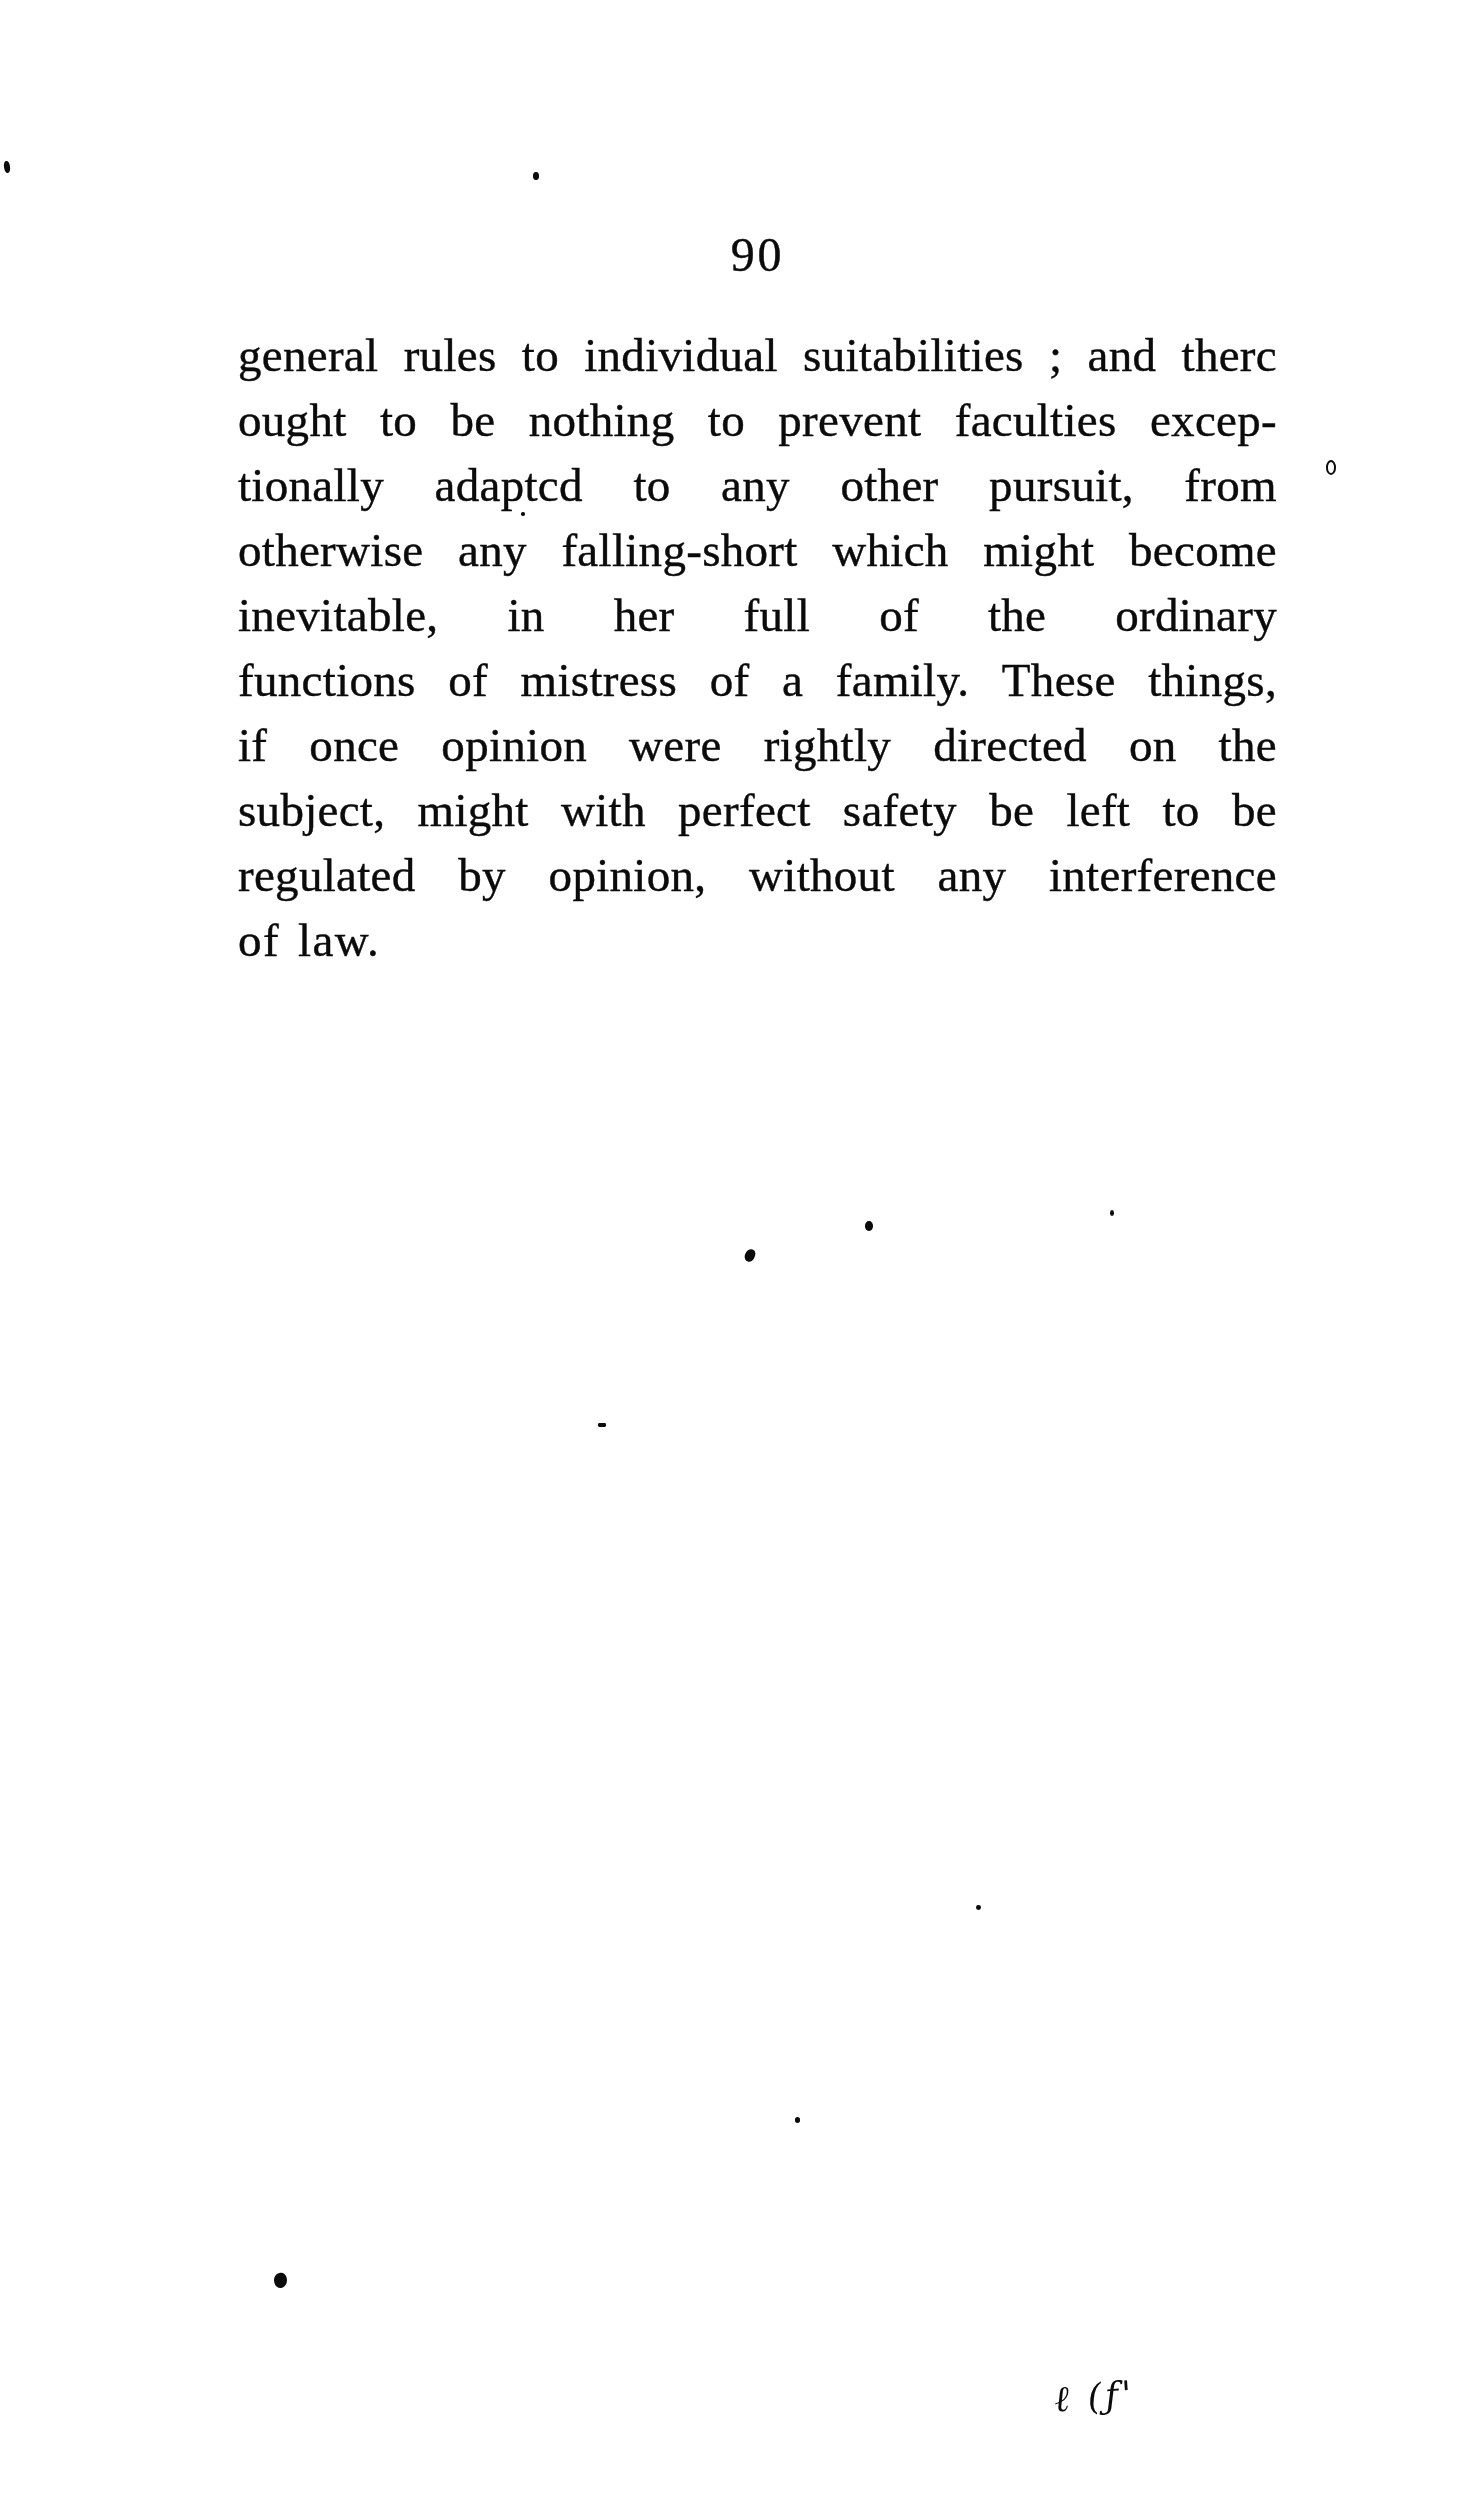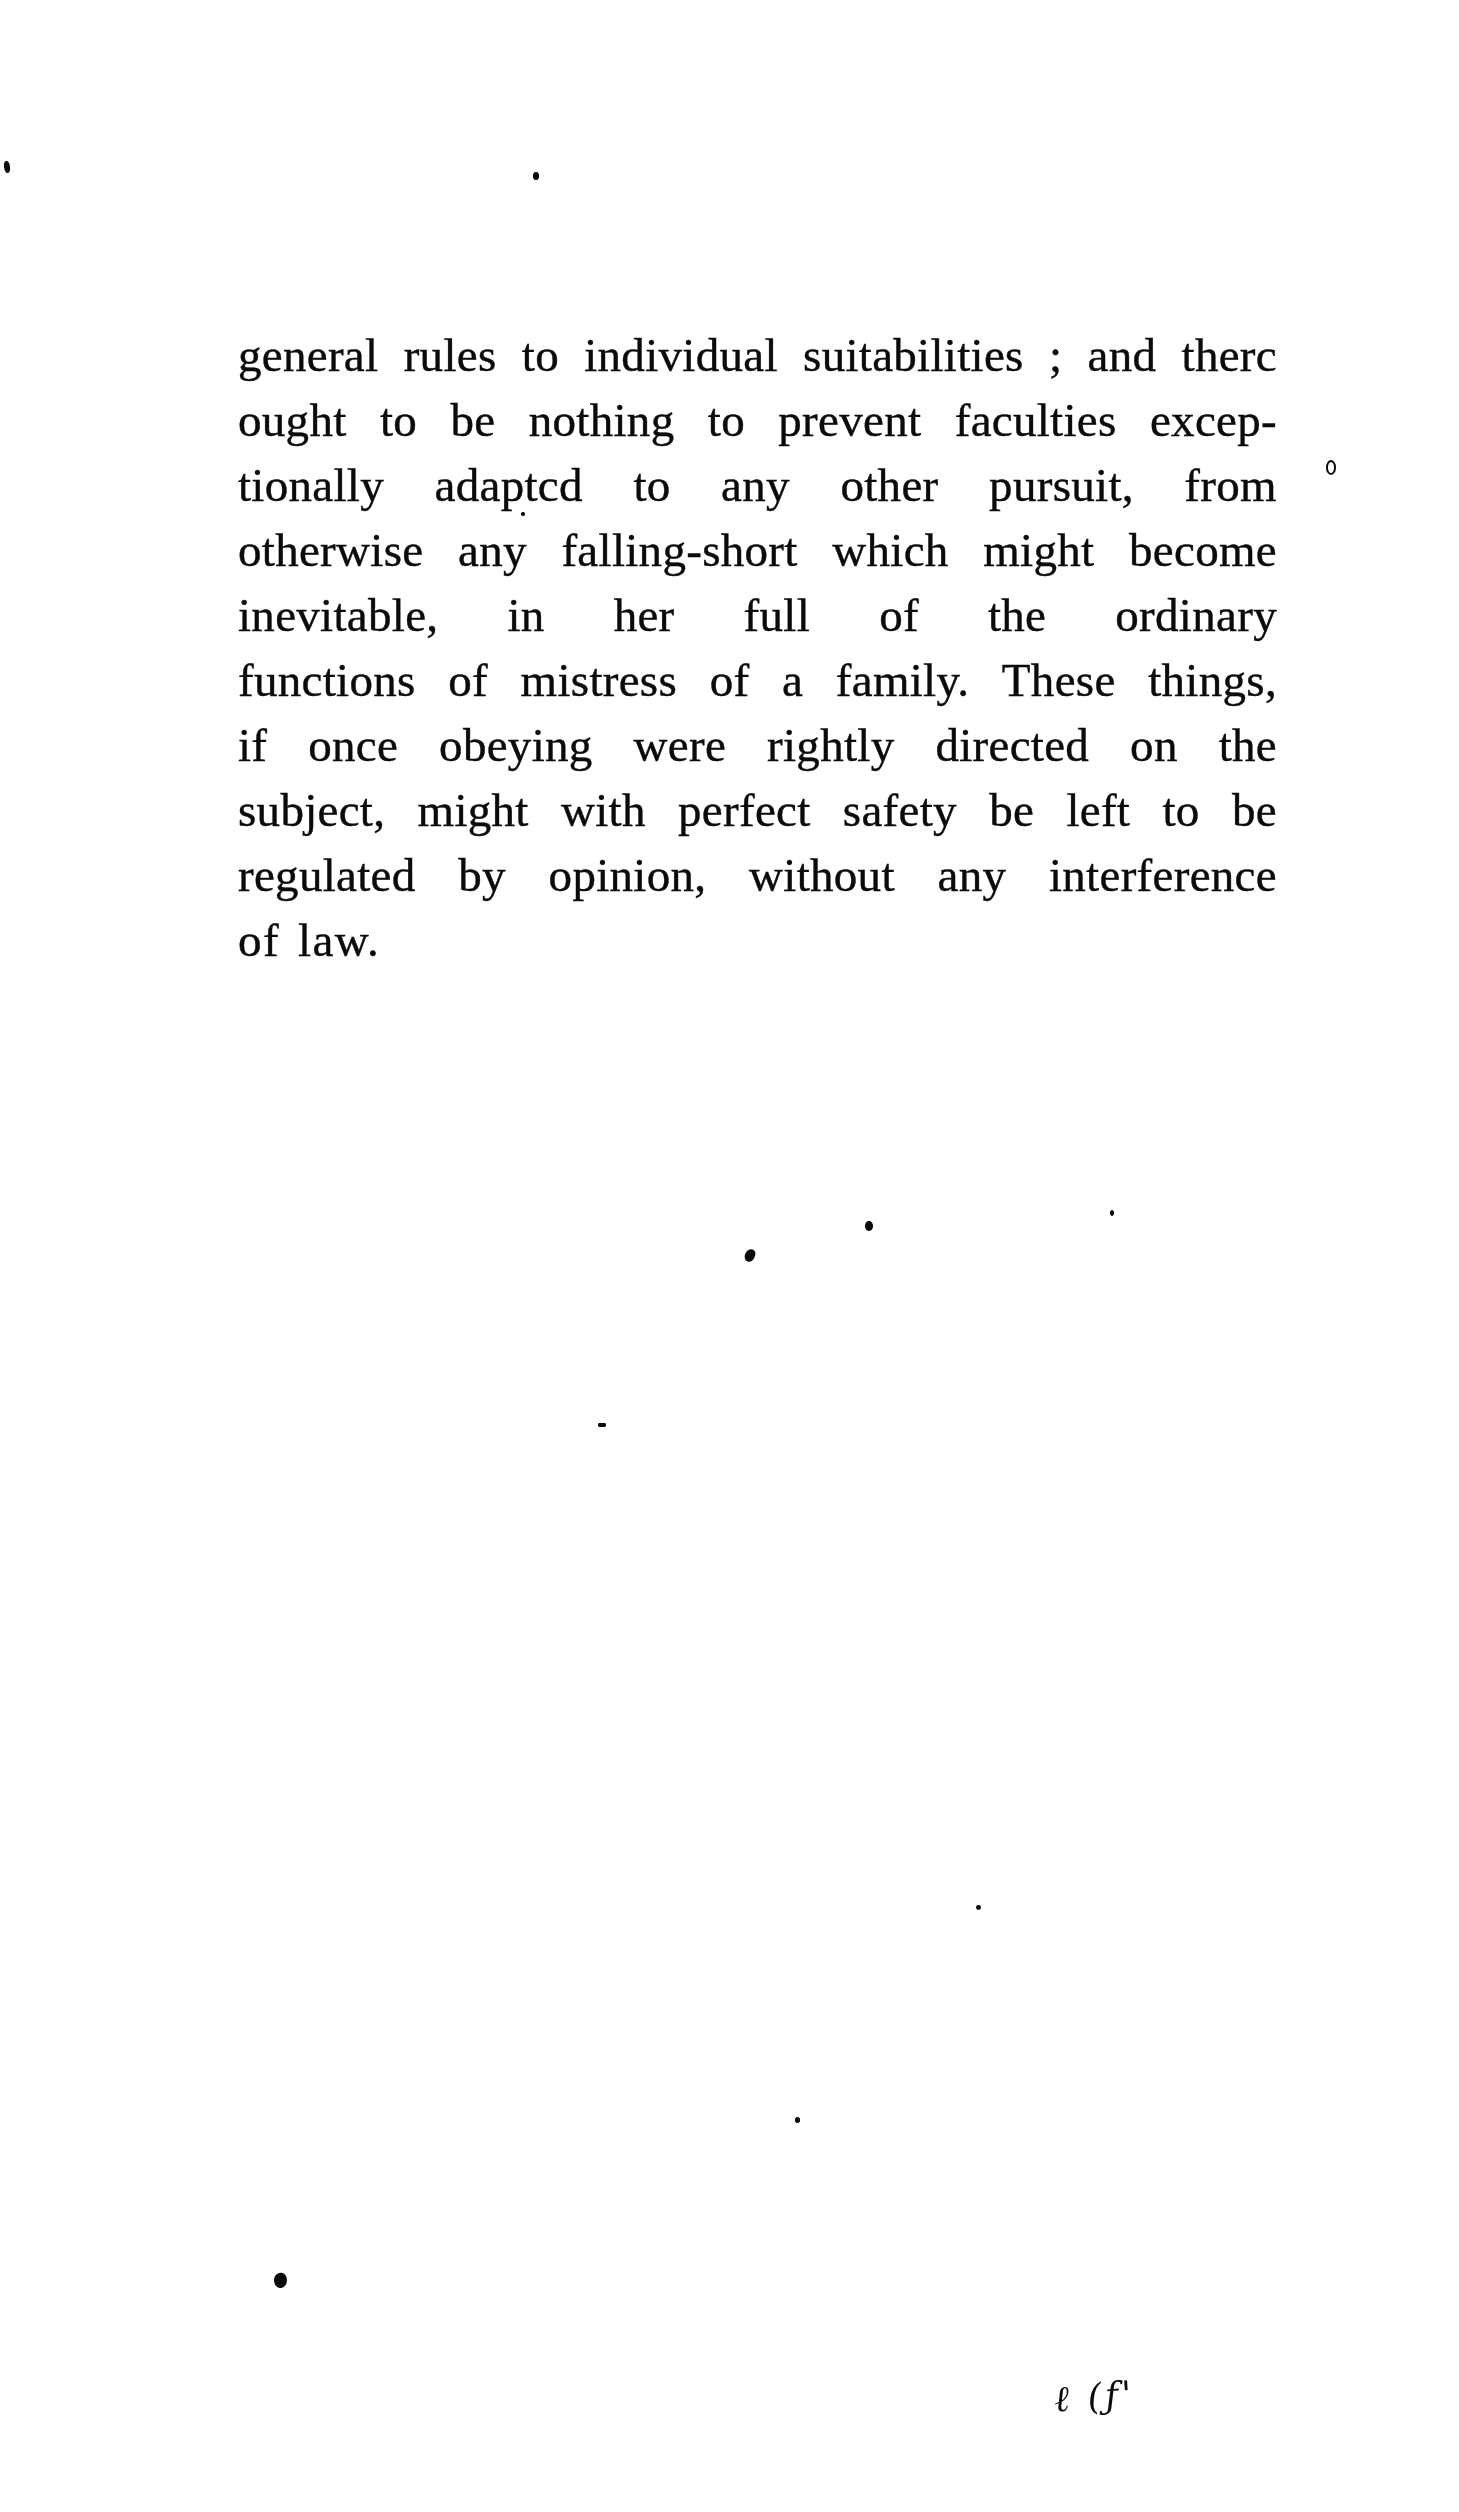--- a/index.html
+++ b/index.html
@@ -50,29 +50,30 @@
     font-size:36px;
     letter-spacing:3.5px;
     transform:rotate(-4deg);
     color:#0b0b0b;
   }
 </style>
 </head>
 <body>
 
 <div class="page">
+  <div class="page-number">90</div>
 
   <div class="text-block">
       <div class="line"><span>general</span><span>rules</span><span>to</span><span>individual</span><span>suitabilities</span><span>;</span><span>and</span><span>therc</span></div>
       <div class="line"><span>ought</span><span>to</span><span>be</span><span>nothing</span><span>to</span><span>prevent</span><span>faculties</span><span>excep-</span></div>
       <div class="line"><span>tionally</span><span>adaptcd</span><span>to</span><span>any</span><span>other</span><span>pursuit,</span><span>from</span></div>
       <div class="line"><span>otherwise</span><span>any</span><span>falling-short</span><span>which</span><span>might</span><span>become</span></div>
       <div class="line"><span>inevitable,</span><span>in</span><span>her</span><span>full</span><span>of</span><span>the</span><span>ordinary</span></div>
       <div class="line"><span>functions</span><span>of</span><span>mistress</span><span>of</span><span>a</span><span>family.</span><span>These</span><span>things,</span></div>
-      <div class="line"><span>if</span><span>once</span><span>obeying</span><span>were</span><span>rightly</span><span>directed</span><span>on</span><span>the</span></div>
+      <div class="line"><span>if</span><span>once</span><span>opinion</span><span>were</span><span>rightly</span><span>directed</span><span>on</span><span>the</span></div>
       <div class="line"><span>subject,</span><span>might</span><span>with</span><span>perfect</span><span>safety</span><span>be</span><span>left</span><span>to</span><span>be</span></div>
       <div class="line"><span>regulated</span><span>by</span><span>opinion,</span><span>without</span><span>any</span><span>interference</span></div>
       <div class="line line--last"><span>of</span><span>law.</span></div>
     </div>
 
   <div class="speck-layer">
       <div class="speck" style="left: 4.2px; top: 161px; width: 6.2px; height: 11.8px; border-radius: 45%; transform: rotate(-8deg);"></div>
       <div class="speck" style="left: 533px; top: 172px; width: 5.5px; height: 7.6px; border-radius: 50%;"></div>
       <div class="speck speck--ring" style="left: 1326px; top: 460px; width: 6.2px; height: 11px; border-radius: 50%;"></div>
       <div class="speck" style="left: 521px; top: 512px; width: 3.5px; height: 3.5px; border-radius: 50%;"></div>

